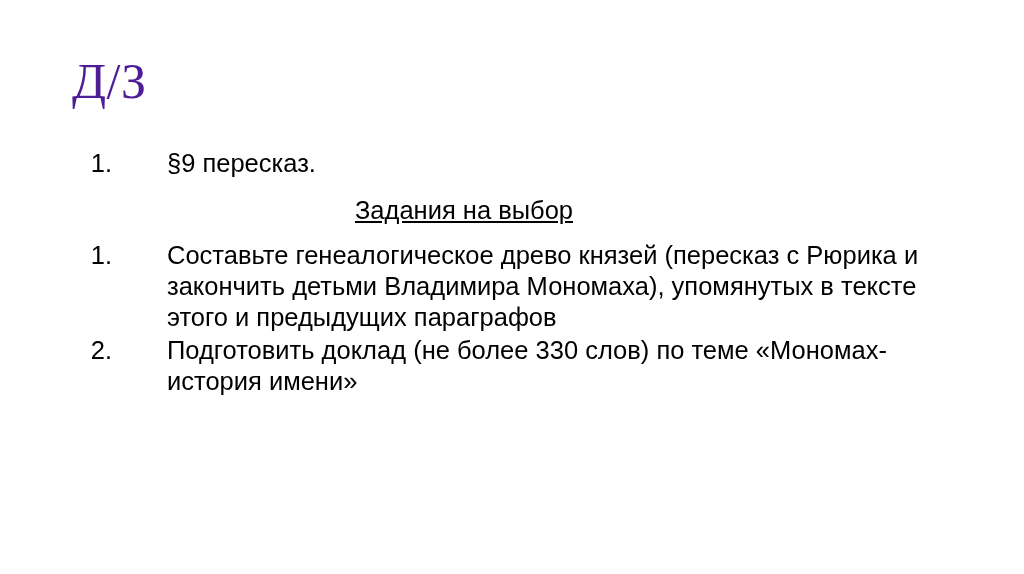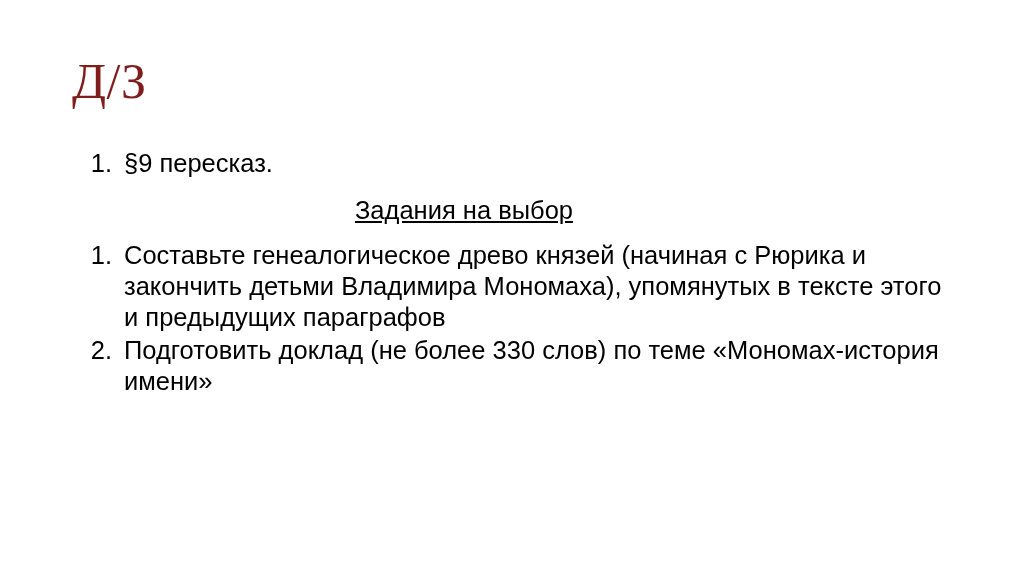--- a/index.html
+++ b/index.html
@@ -22,21 +22,21 @@
     box-sizing: border-box;
   }
   .slide-title {
     position: absolute;
     left: 72px;
     top: 52px;
     font-family: "Liberation Serif", serif;
     font-size: 50px;
     line-height: 58px;
     font-weight: 400;
-    color: #7f1d1d;
+    color: #4c1d95;
     letter-spacing: 0.5px;
   }
   .body-block {
     position: absolute;
     left: 72px;
     top: 148px;
     width: 880px;
   }
   ol.main-list {
     list-style: none;
@@ -73,20 +73,21 @@
     text-decoration: underline;
   }
   .group-two {
     margin-top: 0;
   }
   .group-two > li.numbered {
     margin-bottom: 4px;
   }
   .item-text {
     display: block;
+    margin-left: 43px;
   }
 </style>
 </head>
 <body>
 
 <div class="slide">
 
   <div class="slide-title">Д/З</div>
 
   <div class="body-block">
@@ -98,21 +99,21 @@
       </li>
     </ol>
 
     <div class="sub-heading">
       <span>Задания на выбор</span>
     </div>
 
     <ol class="main-list group-two">
       <li class="numbered">
         <span class="marker">1.</span>
-        <span class="item-text">Составьте генеалогическое древо князей (начиная с Рюрика и закончить детьми Владимира Мономаха), упомянутых в тексте этого и предыдущих параграфов</span>
+        <span class="item-text">Составьте генеалогическое древо князей (пересказ с Рюрика и закончить детьми Владимира Мономаха), упомянутых в тексте этого и предыдущих параграфов</span>
       </li>
       <li class="numbered">
         <span class="marker">2.</span>
         <span class="item-text">Подготовить доклад (не более 330 слов) по теме «Мономах-история имени»</span>
       </li>
     </ol>
 
   </div>
 </div>
 

